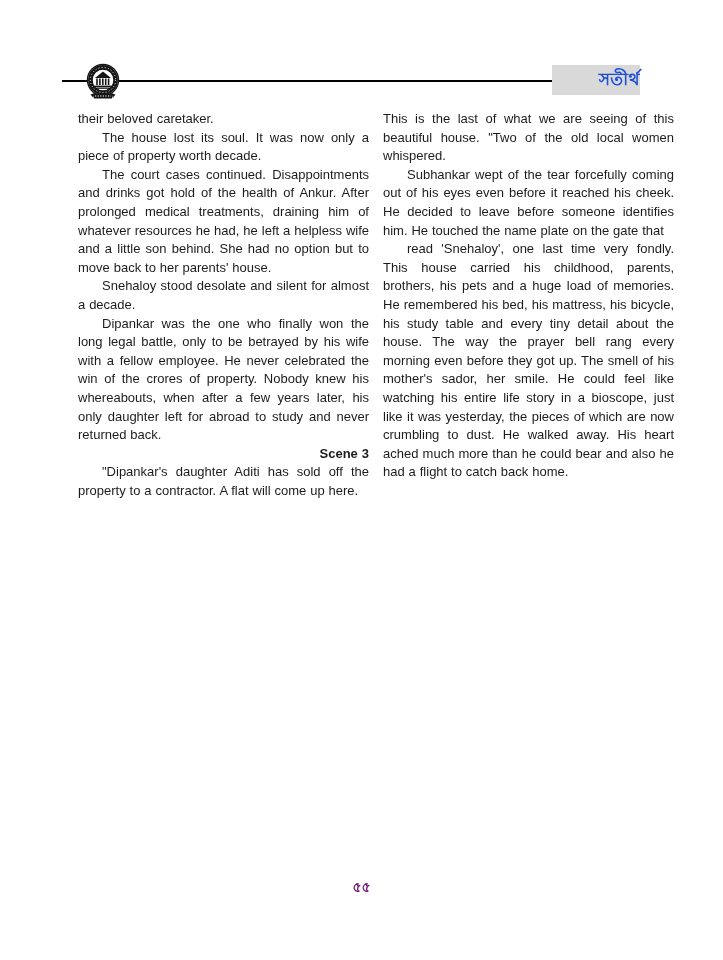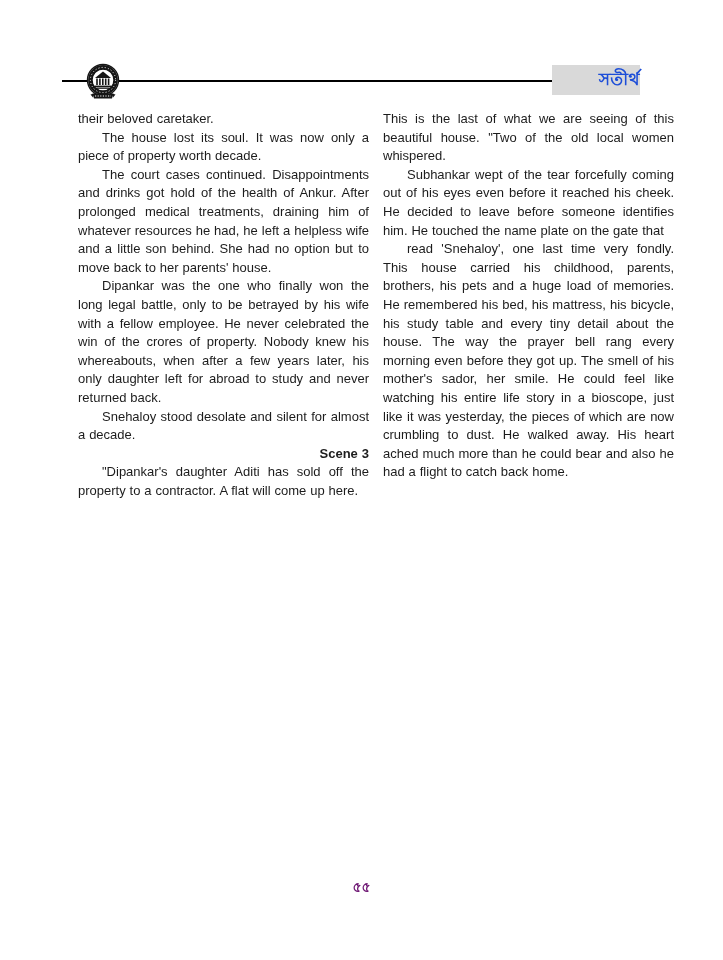--- a/index.html
+++ b/index.html
@@ -110,22 +110,22 @@
 
   <div class="masthead-box">
     <span>সতীর্থ</span>
   </div>
 
   <div class="columns">
     <div class="column">
         <p>their beloved caretaker.</p>
         <p class="indent">The house lost its soul. It was now only a piece of property worth decade.</p>
         <p class="indent">The court cases continued. Disappointments and drinks got hold of the health of Ankur. After prolonged medical treatments, draining him of whatever resources he had, he left a helpless wife and a little son behind. She had no option but to move back to her parents' house.</p>
+        <p class="indent">Snehaloy stood desolate and silent for almost a decade.</p>
         <p class="indent">Dipankar was the one who finally won the long legal battle, only to be betrayed by his wife with a fellow employee. He never celebrated the win of the crores of property. Nobody knew his whereabouts, when after a few years later, his only daughter left for abroad to study and never returned back.</p>
-        <p class="indent">Snehaloy stood desolate and silent for almost a decade.</p>
         <p class="indent bold">Scene 3</p>
         <p class="indent">"Dipankar's daughter Aditi has sold off the property to a contractor. A flat will come up here.</p>
       </div>
     <div class="column">
         <p>This is the last of what we are seeing of this beautiful house. "Two of the old local women whispered.</p>
         <p class="indent">Subhankar wept of the tear forcefully coming out of his eyes even before it reached his cheek. He decided to leave before someone identifies him. He touched the name plate on the gate that</p>
         <p class="indent">read 'Snehaloy', one last time very fondly. This house carried his childhood, parents, brothers, his pets and a huge load of memories. He remembered his bed, his mattress, his bicycle, his study table and every tiny detail about the house. The way the prayer bell rang every morning even before they got up. The smell of his mother's sador, her smile. He could feel like watching his entire life story in a bioscope, just like it was yesterday, the pieces of which are now crumbling to dust. He walked away. His heart ached much more than he could bear and also he had a flight to catch back home.</p>
       </div>
   </div>
 

